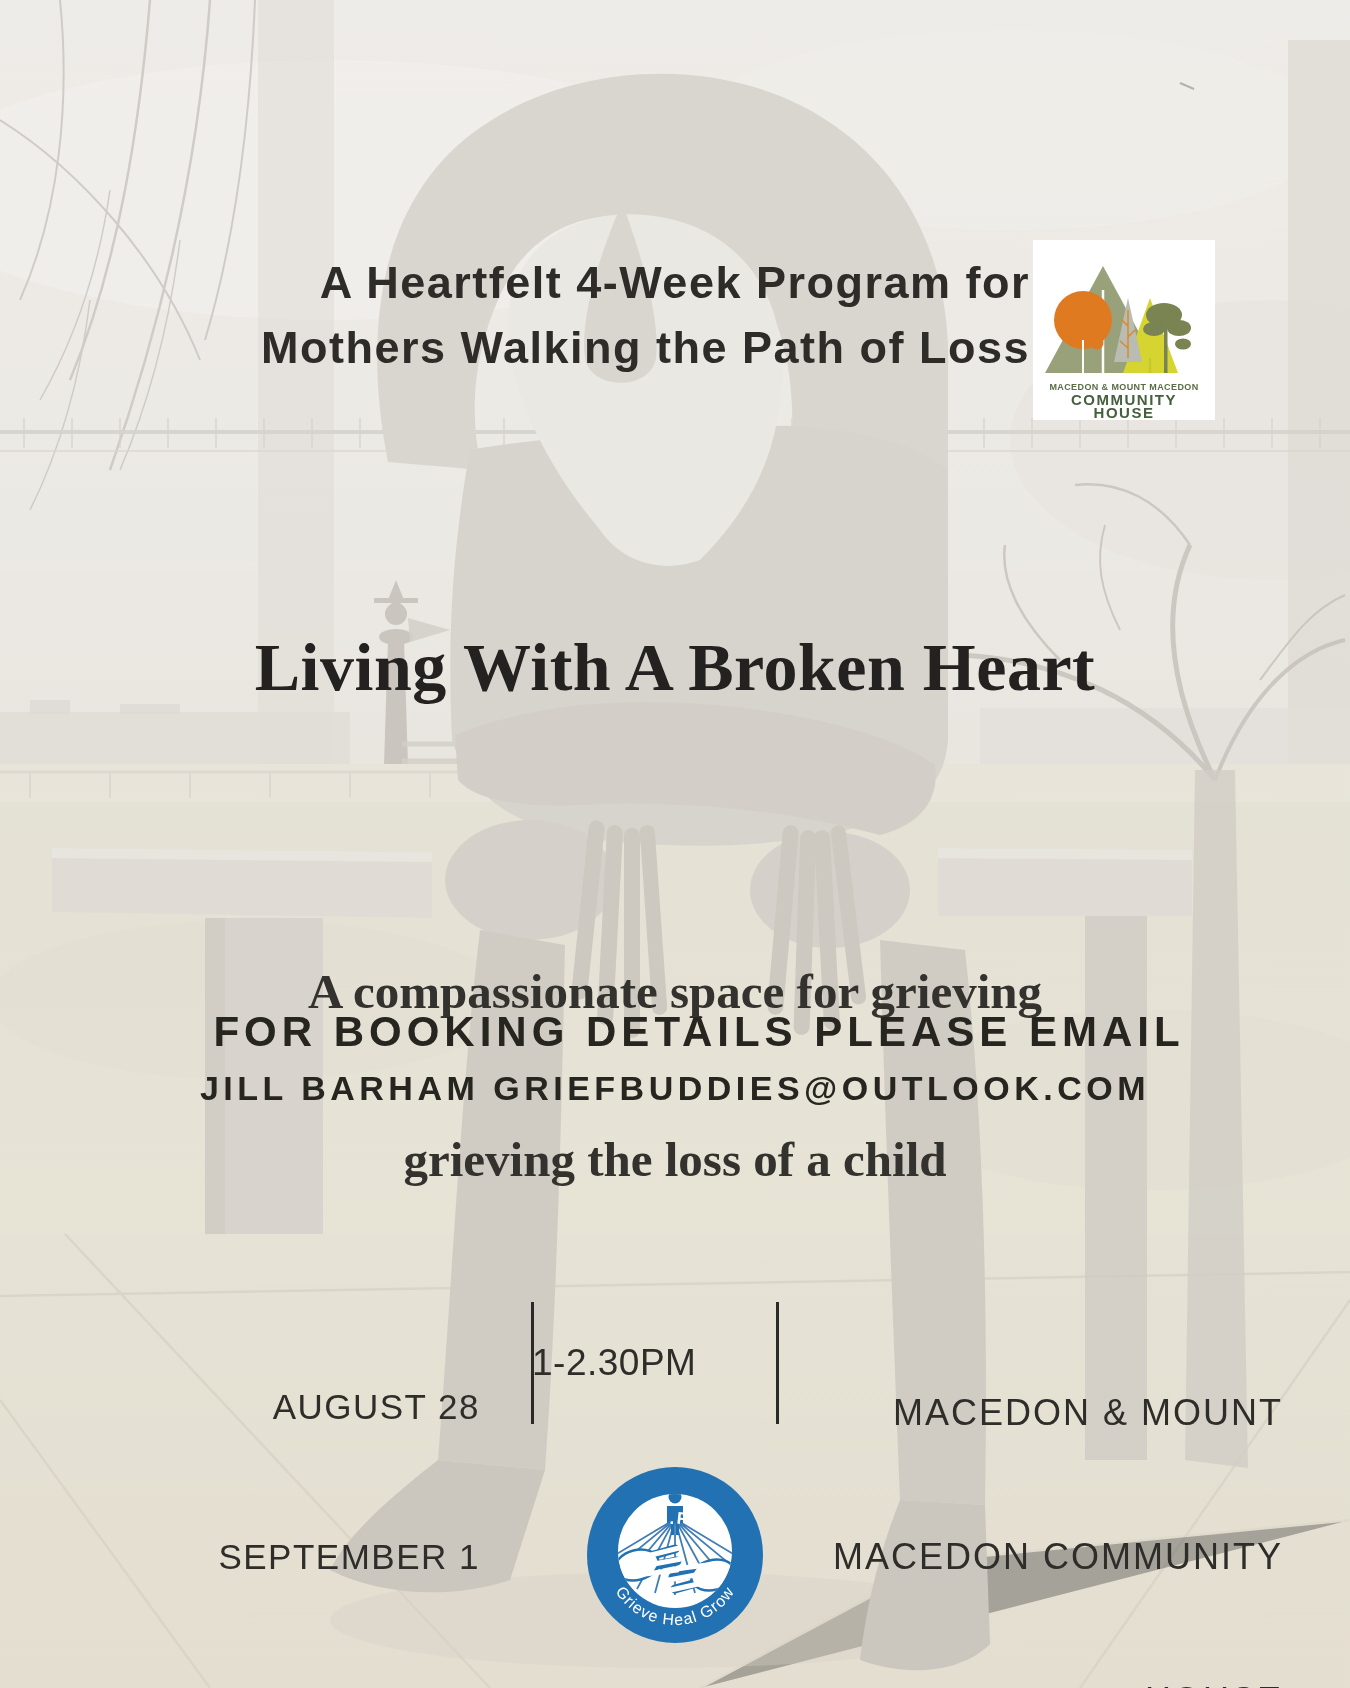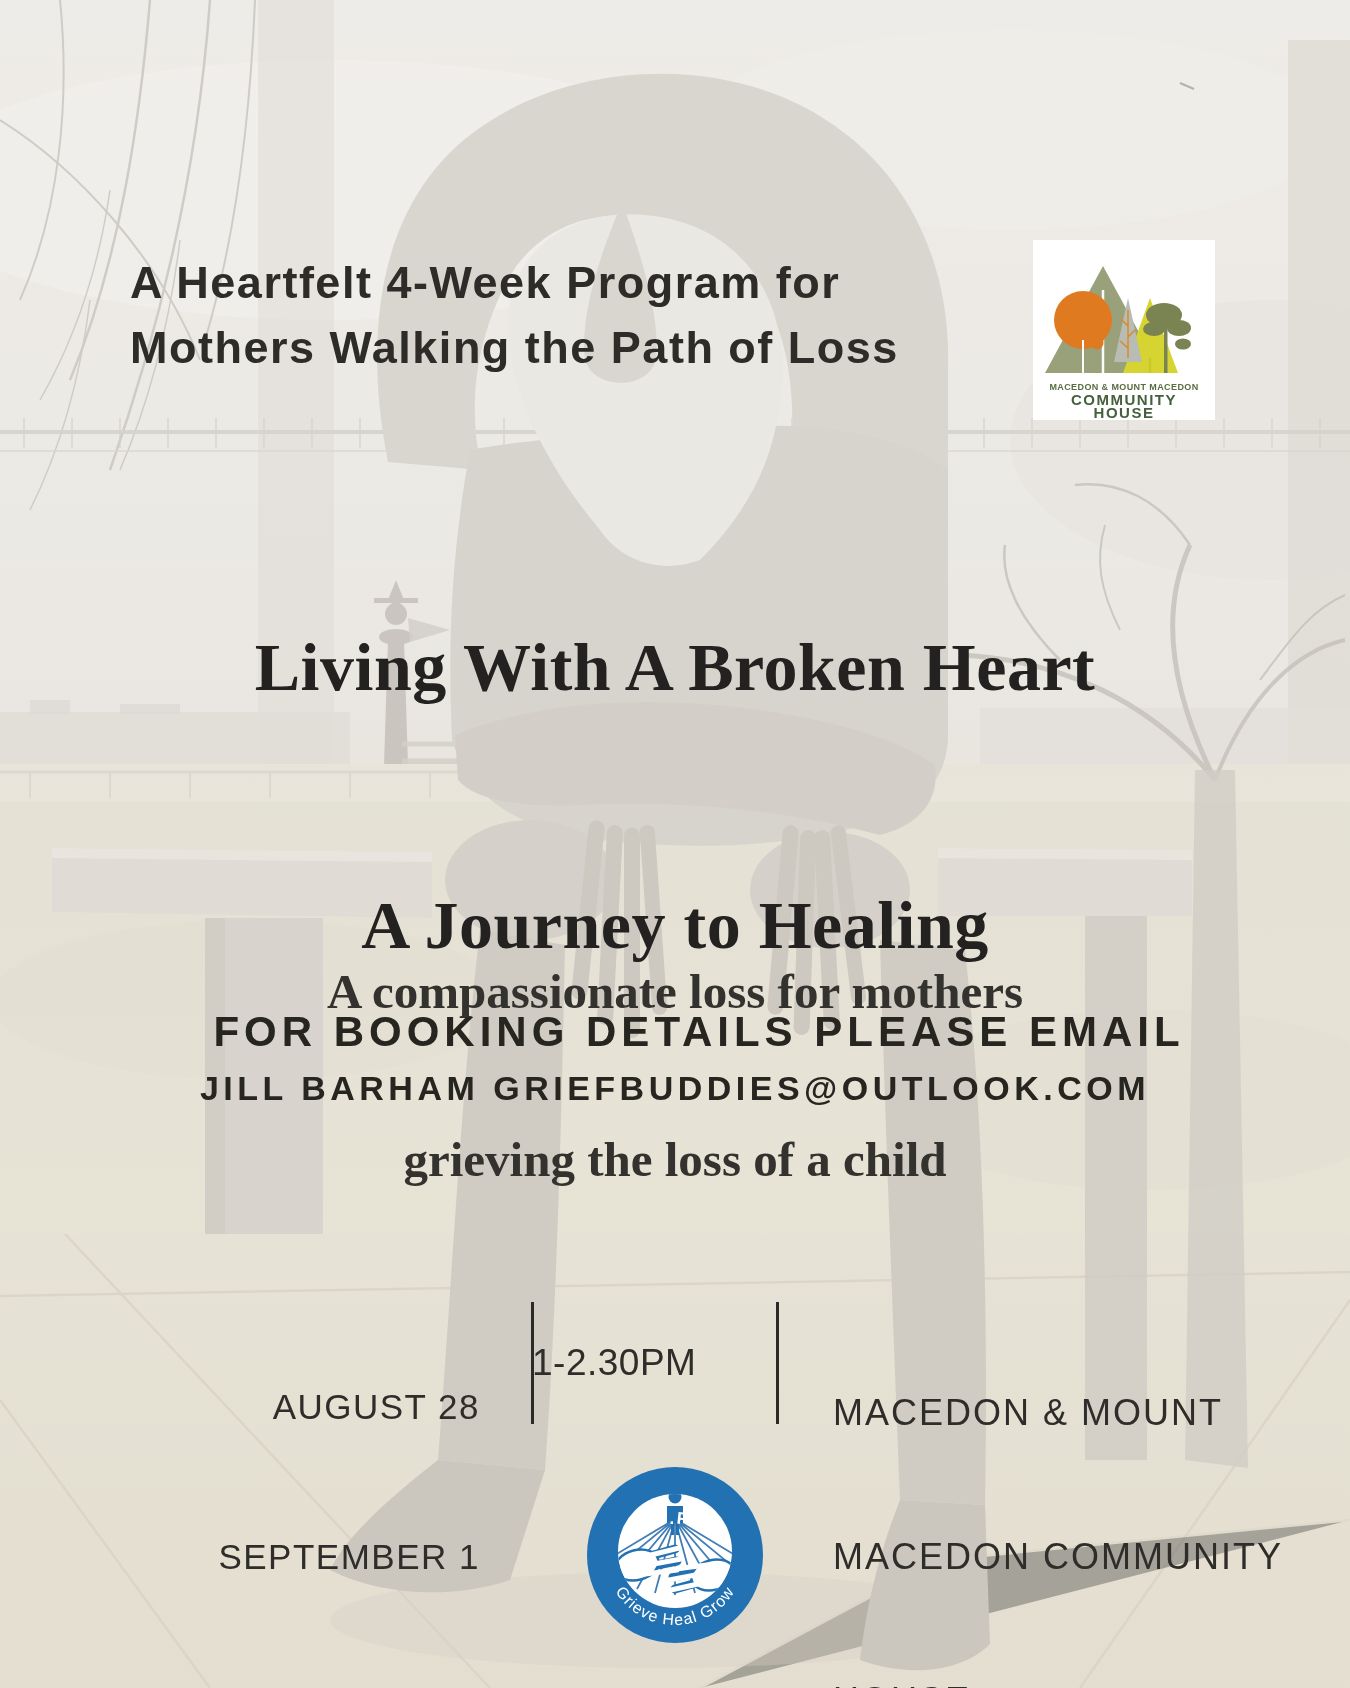--- a/index.html
+++ b/index.html
@@ -6,21 +6,21 @@
   .poster{
     position:relative;
     width:1350px;height:1688px;
     margin:0 auto;
     background:#eceae6;
     overflow:hidden;
     font-family:"Liberation Sans",sans-serif;
     color:#2b2a28;
   }
   .bg{position:absolute;inset:0;width:1350px;height:1688px;}
-  .txt{position:absolute;white-space:pre;}
+  .txt{position:absolute;white-space:pre;text-align:right;}
 
   .headline{
     left:130px;top:250px;
     font-size:45px;font-weight:700;letter-spacing:1.5px;
     line-height:65px;color:#2d2c29;white-space:normal;width:900px;
   }
   .title{
     left:0;top:452px;width:1350px;text-align:center;
     font-family:"Liberation Serif",serif;font-weight:700;
     font-size:68px;line-height:86px;color:#232220;letter-spacing:0.5px;
@@ -231,25 +231,24 @@
         <rect x="131" y="80" width="3.5" height="53"></rect>
       </g>
     </g>
     <text x="91" y="150" text-anchor="middle" font-family="Liberation Sans,sans-serif" font-size="9" font-weight="700" fill="#5a6d42" letter-spacing="0.4">MACEDON &amp; MOUNT MACEDON</text>
     <text x="91" y="165" text-anchor="middle" font-family="Liberation Sans,sans-serif" font-size="15" font-weight="700" fill="#44603c" letter-spacing="1.5">COMMUNITY</text>
     <text x="91" y="178" text-anchor="middle" font-family="Liberation Sans,sans-serif" font-size="15" font-weight="700" fill="#44603c" letter-spacing="1.5">HOUSE</text>
   </svg>
 
   <div class="txt title">
     <div>Living With A Broken Heart</div>
-    <div>A Journey to Healing</div>
   </div>
 
   <div class="txt subtitle">
-    <div>A compassionate loss for mothers</div>
+    <div>A compassionate space for grieving</div>
     <div>grieving the loss of a child</div>
   </div>
 
   <div class="txt booking1">FOR BOOKING DETAILS PLEASE EMAIL</div>
   <div class="txt booking2">JILL BARHAM GRIEFBUDDIES@OUTLOOK.COM</div>
 
   <div class="txt dates">
     <div>AUGUST 28</div>
     <div>SEPTEMBER 1</div>
     <div>SEPTEMBER 11</div>

